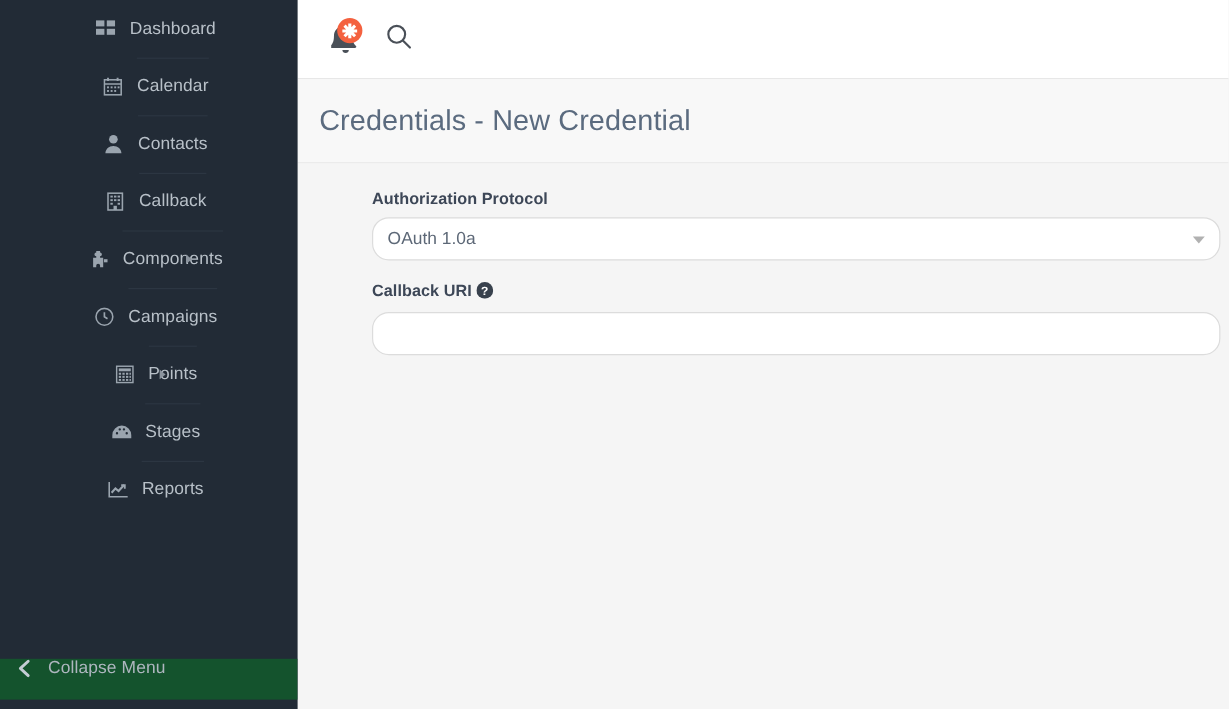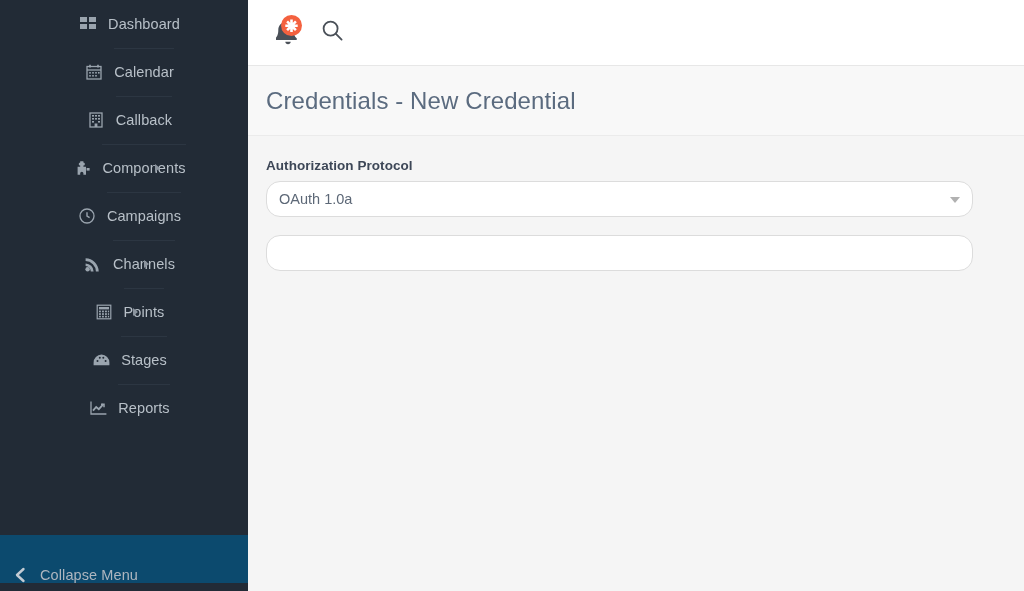--- a/index.html
+++ b/index.html
@@ -76,24 +76,24 @@
   .nav-caret {
     position: absolute;
     right: 26px;
     width: 0; height: 0;
     border-top: 4px solid transparent;
     border-bottom: 4px solid transparent;
     border-left: 5px solid #8b949e;
   }
 
   .collapse-item {
-    height: 48px;
-    display: flex;
-    align-items: flex-end;
-    background: #0c4a6e;
+    height: 34px;
+    display: flex;
+    align-items: flex-start;
+    background: #14532d;
     cursor: pointer;
     position: relative;
     margin-top: auto;
     margin-bottom: 8px;
   }
   .collapse-item .nav-label { color: #aeb6bf; }
   .collapse-item .nav-icon { color: #c4ccd4; }
 
   
   .main {
@@ -155,20 +155,21 @@
     font-size: 24px;
     font-weight: 400;
     color: #5b6b7f;
     letter-spacing: 0.1px;
   }
 
   .form-body {
     flex: 1;
     padding: 22px 5px 0 18px;
     overflow: hidden;
+    margin-left: 44px;
   }
 
   .form-group { margin-bottom: 18px; }
 
   .form-label {
     display: block;
     font-size: 13.5px;
     font-weight: bold;
     color: #3d4757;
     margin-bottom: 8px;
@@ -256,20 +257,29 @@
                 <rect x="12" y="8" width="1.6" height="1.6"></rect>
               <rect x="3.2" y="11" width="1.6" height="1.6"></rect>
                 <rect x="6.2" y="11" width="1.6" height="1.6"></rect>
               <rect x="9.2" y="11" width="1.6" height="1.6"></rect>
             </g>
           </svg>
         </span>
         <span class="nav-label">Calendar</span>
       </li>
 
+      <li class="nav-item">
+        <span class="nav-icon">
+          <svg width="15" height="16" viewBox="0 0 15 16" fill="currentColor">
+            <circle cx="7.5" cy="4" r="3.6"></circle>
+            <path d="M0.8 16c0-4 3-6.4 6.7-6.4S14.2 12 14.2 16z"></path>
+          </svg>
+        </span>
+        <span class="nav-label">Contacts</span>
+      </li>
 
       <li class="nav-item">
         <span class="nav-icon">
           <svg width="16" height="16" viewBox="0 0 16 16" fill="none" stroke="currentColor" stroke-width="1.3">
             <rect x="2" y="1" width="12" height="14"></rect>
             <g fill="currentColor" stroke="none">
               <rect x="4" y="3" width="2" height="1.6"></rect>
                 <rect x="7" y="3" width="2" height="1.6"></rect>
                 <rect x="10" y="3" width="2" height="1.6"></rect>
               <rect x="4" y="6" width="2" height="1.6"></rect>
@@ -299,31 +309,20 @@
       <li class="nav-item">
         <span class="nav-icon">
           <svg width="16" height="16" viewBox="0 0 16 16" fill="none" stroke="currentColor" stroke-width="1.3">
             <circle cx="8" cy="8" r="7"></circle>
             <path d="M8 4.2V8l2.6 1.6" stroke-width="1.4"></path>
           </svg>
         </span>
         <span class="nav-label">Campaigns</span>
       </li>
 
-      <li class="nav-item">
-        <span class="nav-icon">
-          <svg width="16" height="16" viewBox="0 0 16 16" fill="currentColor">
-            <circle cx="2.6" cy="13.2" r="2.2"></circle>
-            <path d="M0.6 7.4a8.2 8.2 0 0 1 8 8h-2.8a5.4 5.4 0 0 0-5.2-5.3z"></path>
-            <path d="M0.6 2.2a13.4 13.4 0 0 1 13.1 13.2h-2.8A10.6 10.6 0 0 0 0.6 5z"></path>
-          </svg>
-        </span>
-        <span class="nav-label">Channels</span>
-        <span class="nav-caret"></span>
-      </li>
 
       <li class="nav-item">
         <span class="nav-icon">
           <svg width="16" height="16" viewBox="0 0 16 16" fill="none" stroke="currentColor" stroke-width="1.2">
             <rect x="1.2" y="1.2" width="13.6" height="13.6"></rect>
             <rect x="3" y="3" width="10" height="2.4" fill="currentColor" stroke="none"></rect>
             <g fill="currentColor" stroke="none">
               <rect x="3" y="6.6" width="1.9" height="1.7"></rect>
                 <rect x="6" y="6.6" width="1.9" height="1.7"></rect>
               <rect x="9" y="6.6" width="1.9" height="1.7"></rect>
@@ -415,18 +414,24 @@
         <div class="select-wrap">
           <div class="form-control select-value">
             <span>OAuth 1.0a</span>
           </div>
           <span class="select-caret"></span>
         </div>
       </div>
 
 
       <div class="form-group">
+        <label class="form-label">
+          <span>Callback URI</span><span class="help-icon"><svg width="14" height="14" viewBox="0 0 14 14" fill="currentColor">
+                <circle cx="7" cy="7" r="7"></circle>
+                <text x="7" y="10.6" font-family="Liberation Sans, sans-serif" font-size="10" font-weight="bold" fill="#ffffff" text-anchor="middle">?</text>
+              </svg></span>
+        </label>
         <input class="form-control" type="text" value="" style="">
       </div>
 
     </div>
   </div>
 </div>
 
 </body></html>

